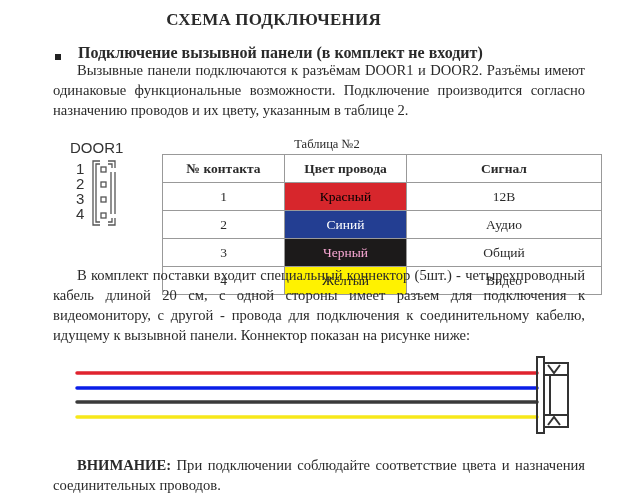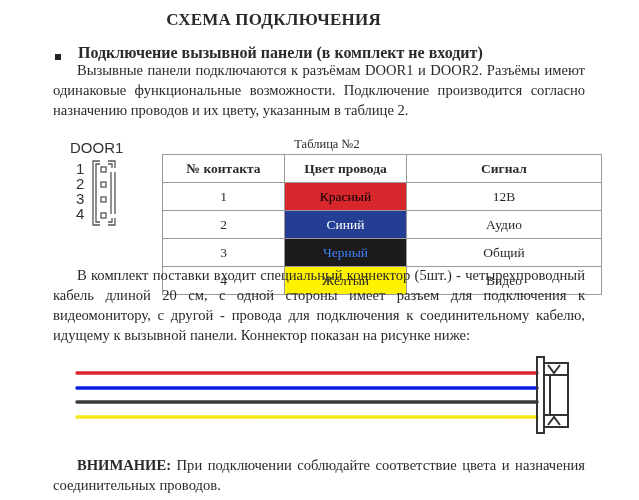--- a/index.html
+++ b/index.html
@@ -70,21 +70,21 @@
     <td style="background:#d7262c;color:#000000">Красный</td>
     <td>12В</td>
   </tr>
   <tr>
     <td>2</td>
     <td style="background:#233e92;color:#fff">Синий</td>
     <td>Аудио</td>
   </tr>
   <tr>
     <td>3</td>
-    <td style="background:#1c1a1a;color:#3b82f6">Черный</td>
+    <td style="background:#1c1a1a;color:#f9a8d4">Черный</td>
     <td>Общий</td>
   </tr>
   <tr>
     <td>4</td>
     <td style="background:#fff200;color:#222">Жёлтый</td>
     <td>Видео</td>
   </tr>
 </tbody>
   </table>
 

